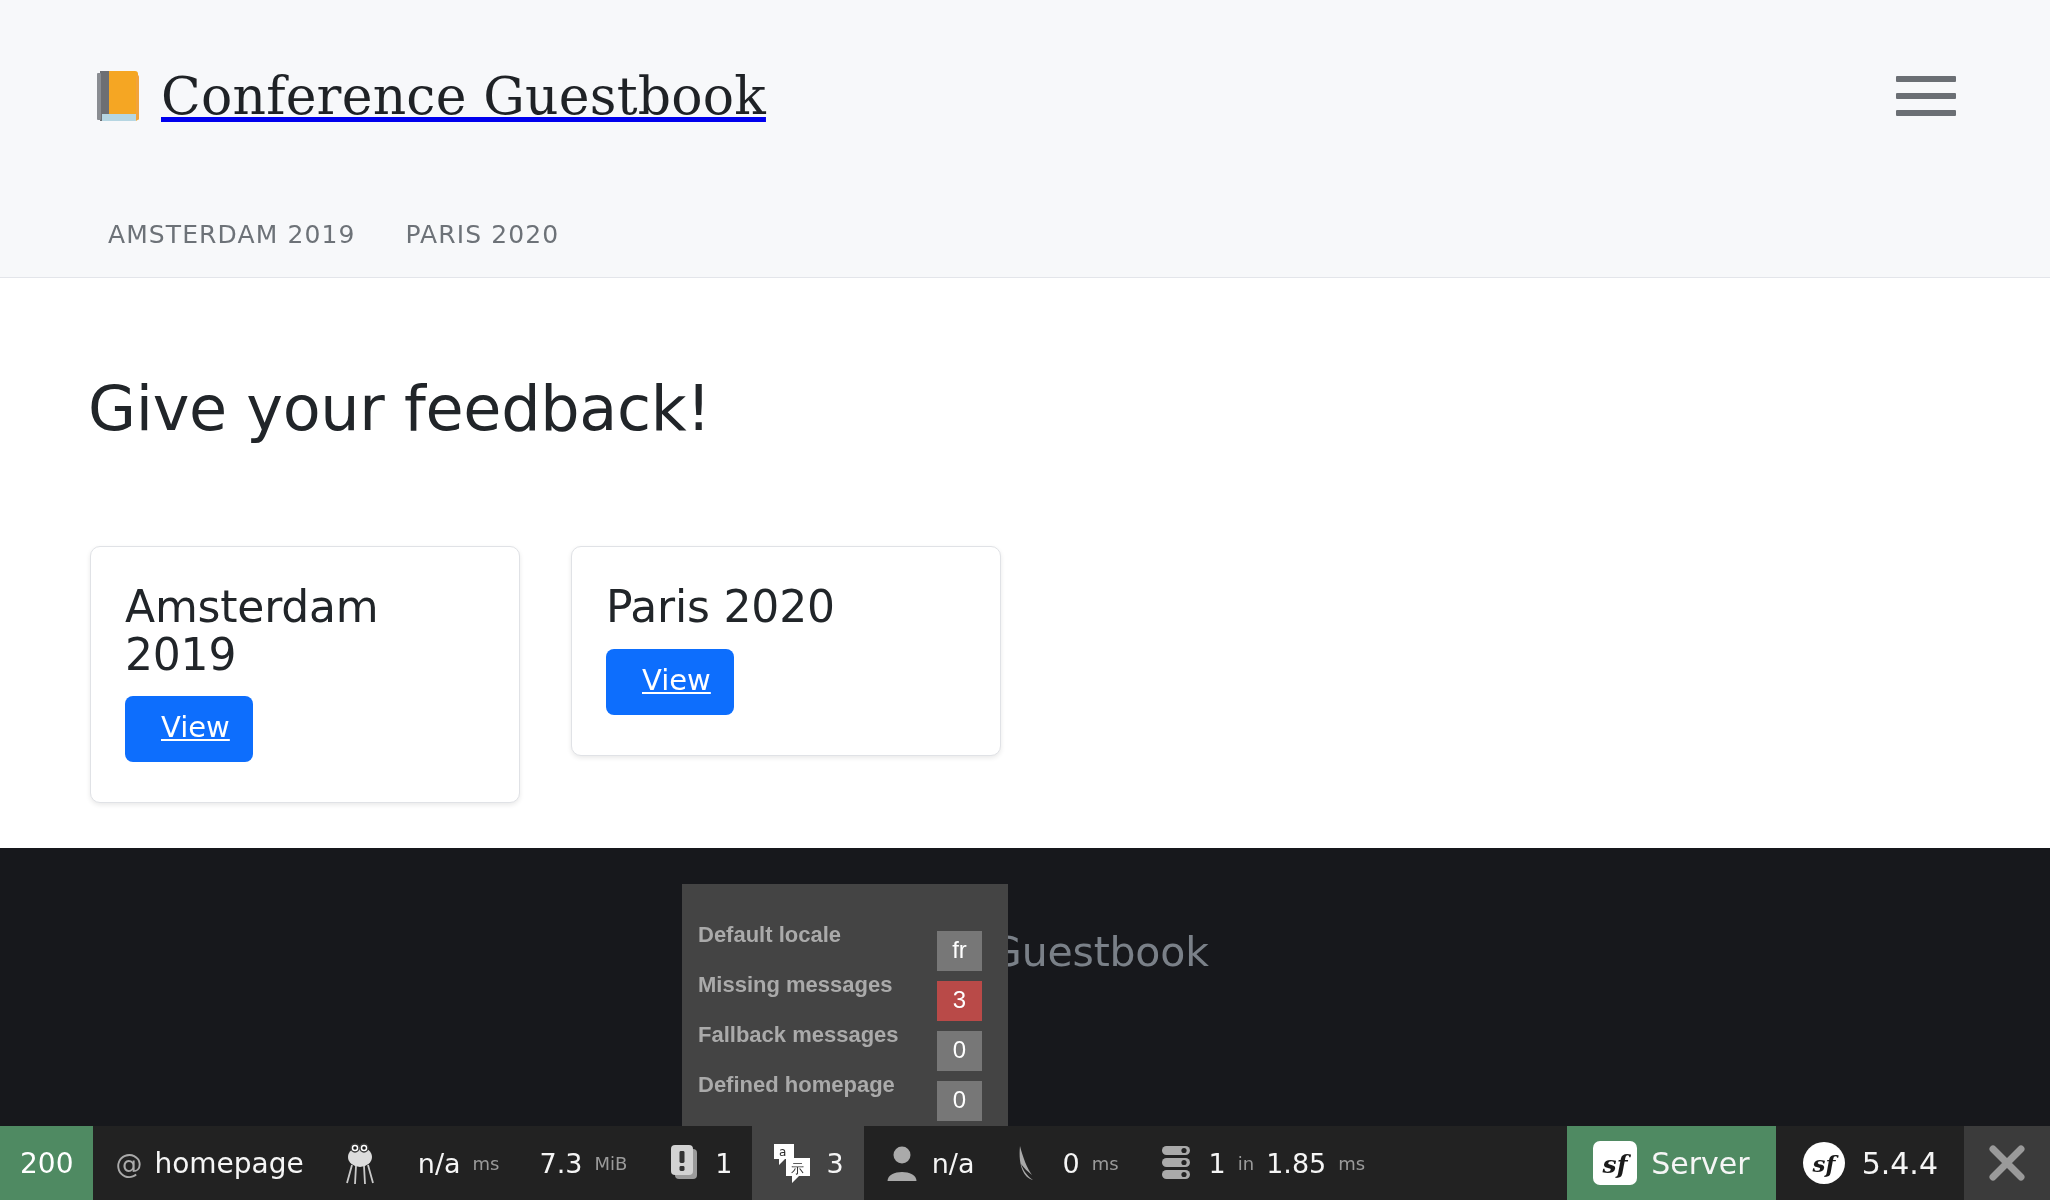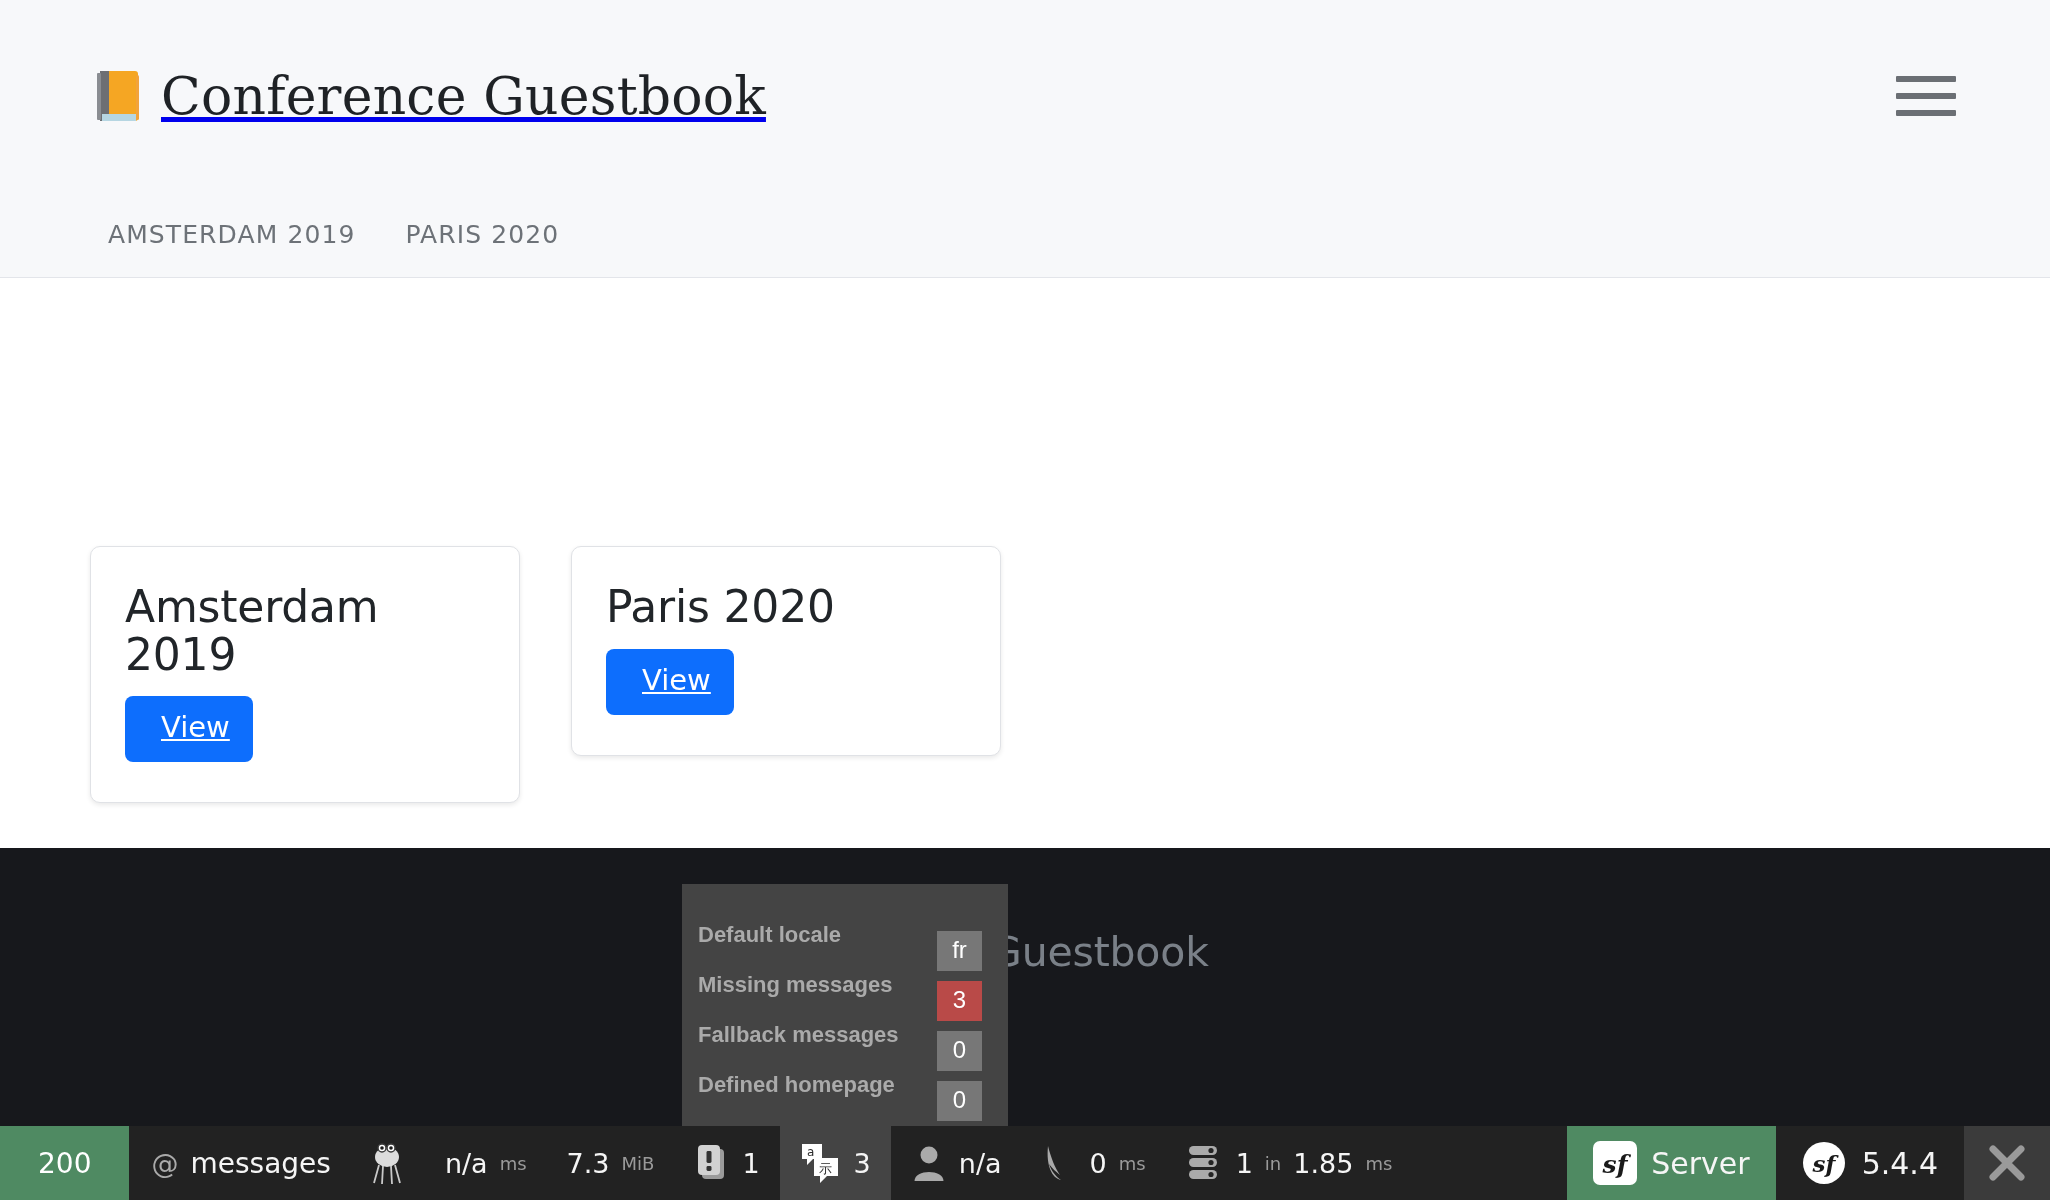--- a/index.html
+++ b/index.html
@@ -260,21 +260,21 @@
     align-items: center;
     gap: 12px;
     padding: 0 20px;
     font-size: 26px;
     white-space: nowrap;
     cursor: pointer;
   }
 
   .sf-block.status-ok {
     background: #4f8a62;
-    padding: 0 38px;
+    padding: 0 20px;
     font-size: 28px;
     color: #ffffff;
   }
 
   .sf-block.route { padding-left: 22px; padding-right: 18px; }
   .sf-route-at { color: #aaaaaa; font-size: 27px; }
   .sf-route-name { color: #f5f5f5; font-size: 28px; }
 
   .sf-unit { color: #9a9a9a; font-size: 18px; }
   .sf-strong { color: #f5f5f5; font-size: 27px; }
@@ -332,20 +332,21 @@
 
     <nav class="header-nav">
       <a class="nav-link" href="#">AMSTERDAM 2019</a>
       <a class="nav-link" href="#">PARIS 2020</a>
     </nav>
 
   </header>
 
   <main class="main">
 
+    <h1 class="page-title">Give your feedback!</h1>
 
     <div class="cards">
 
       <div class="card narrow">
         <div class="card-title">Amsterdam 2019</div>
         <a class="btn-view" href="#">View</a>
       </div>
 
       <div class="card">
         <div class="card-title">Paris 2020</div>
@@ -386,21 +387,21 @@
   </div>
 
   <div class="sf-toolbar">
 
     <div class="sf-block status-ok">
       <span>200</span>
     </div>
 
     <div class="sf-block route">
       <span class="sf-route-at">@</span>
-      <span class="sf-route-name">messages</span>
+      <span class="sf-route-name">homepage</span>
     </div>
 
     <div class="sf-block">
       <span class="ico">
         <svg width="36" height="44" viewBox="0 0 36 44">
           <ellipse cx="18" cy="16" rx="12" ry="10" fill="#dcdcdc"></ellipse>
           <circle cx="13" cy="7" r="4" fill="#ffffff" stroke="#3a3a3a" stroke-width="1.5"></circle>
           <circle cx="22" cy="7" r="4" fill="#ffffff" stroke="#3a3a3a" stroke-width="1.5"></circle>
           <circle cx="13" cy="7" r="1.8" fill="#1b1b1b"></circle>
           <circle cx="22" cy="7" r="1.8" fill="#1b1b1b"></circle>

